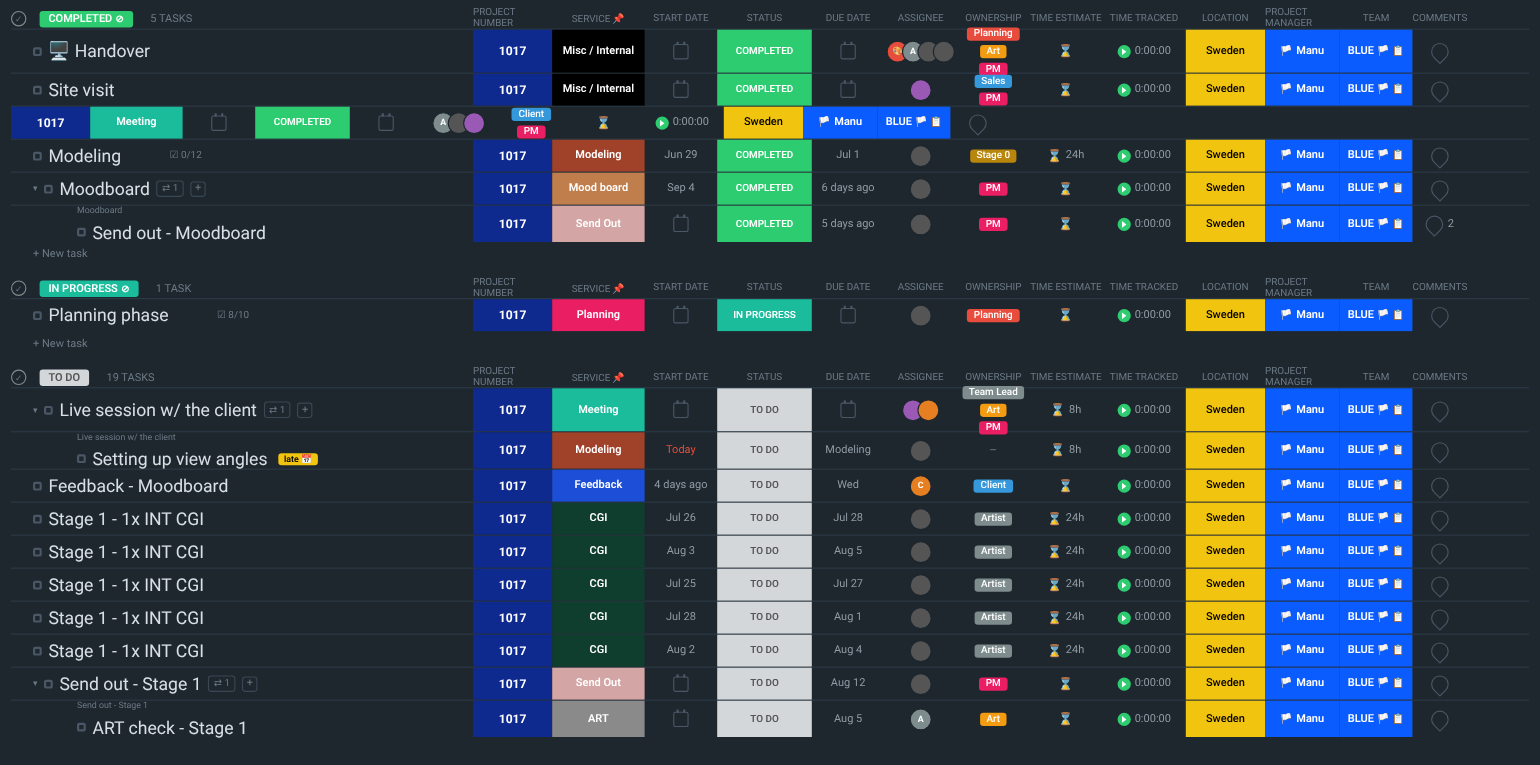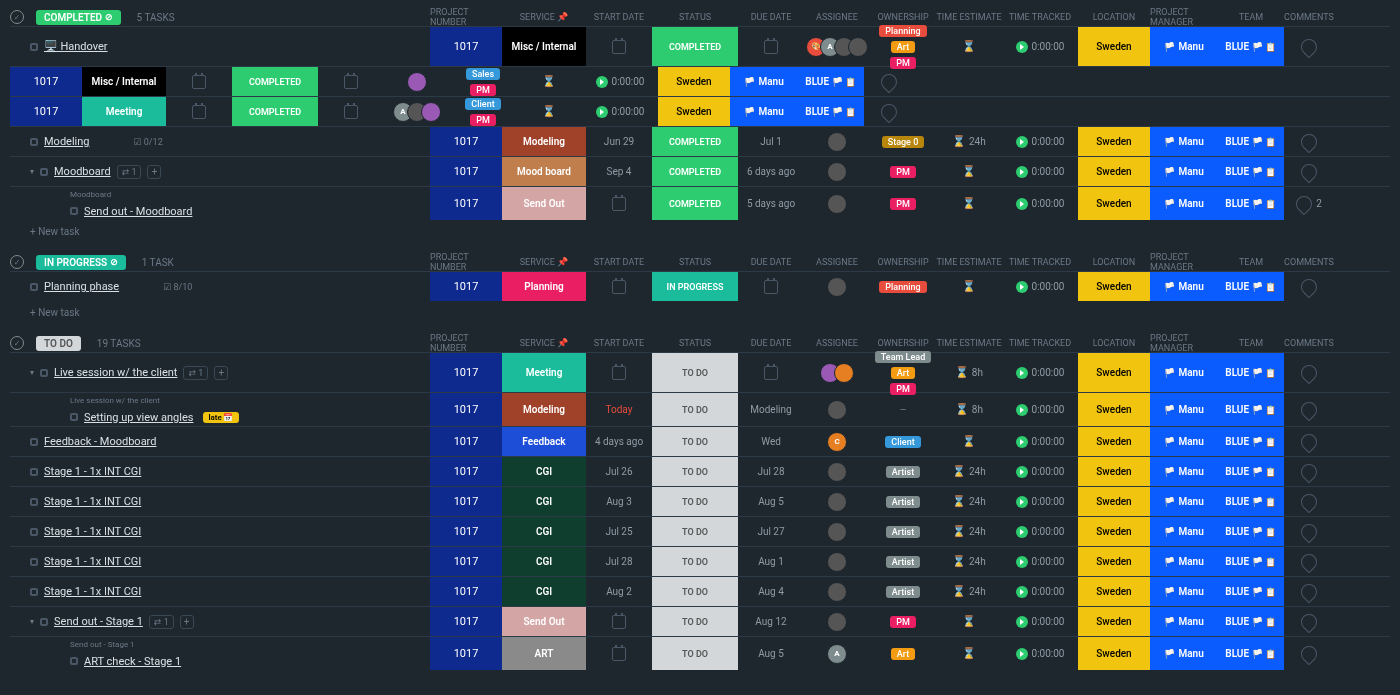--- a/index.html
+++ b/index.html
@@ -27,21 +27,21 @@
 .c-due{width:66px;}
 .c-assignee{width:66px;}
 .c-owner{width:66px;}
 .c-estimate{width:66px;}
 .c-tracked{width:76px;}
 .c-location{width:72px;}
 .c-pm{width:68px;}
 .c-team{width:66px;}
 .c-comments{width:50px;}
 .header-row .cell{font-size:9px;}
-.row .c-proj{background:#0f2a8f;color:#fff;font-weight:400;font-size:11px;}
+.row .c-proj{background:#0f2a8f;color:#fff;font-weight:700;font-size:11px;}
 .service-cell{color:#fff;font-size:10px;font-weight:600;width:100%;height:100%;display:flex;align-items:center;justify-content:center;}
 .status-cell{color:#fff;font-size:9px;font-weight:600;width:100%;height:100%;display:flex;align-items:center;justify-content:center;}
 .ownership-tag{padding:1px 6px;border-radius:3px;font-size:9px;font-weight:500;color:#fff;margin:1px 0;}
 .owner-stack{display:flex;flex-direction:column;align-items:center;gap:2px;}
 .location-cell{background:#f1c40f;color:#000;width:100%;height:100%;display:flex;align-items:center;justify-content:center;font-size:10px;font-weight:500;}
 .pm-cell{background:#0a5cff;color:#fff;width:100%;height:100%;display:flex;align-items:center;justify-content:center;font-size:10px;font-weight:600;gap:3px;}
 .team-cell{background:#0a5cff;color:#fff;width:100%;height:100%;display:flex;align-items:center;justify-content:center;font-size:10px;font-weight:600;gap:3px;}
 .date-text{font-size:10px;color:#8f9ba5;}
 .date-text.today{color:#e74c3c;}
 .tracked{display:flex;align-items:center;gap:4px;font-size:10px;color:#8f9ba5;}
@@ -53,21 +53,21 @@
 .hourglass{color:#4a5766;font-size:11px;}
 .avatar{width:20px;height:20px;border-radius:50%;background:#7f8c8d;display:inline-flex;align-items:center;justify-content:center;font-size:8px;color:#fff;font-weight:700;margin-left:-6px;border:1px solid #1e272e;}
 .avatar:first-child{margin-left:0;}
 .avatar.red{background:#e74c3c;}
 .avatar.purple{background:#9b59b6;}
 .avatar.orange{background:#e67e22;}
 .avatar.img{background:#555;}
 .avatar-group{display:flex;}
 .comment-icon{width:16px;height:16px;border:1px solid #4a5766;border-radius:50% 50% 50% 0;transform:rotate(-45deg);}
 .task-dot{width:8px;height:8px;border:2px solid #4a5766;border-radius:2px;flex-shrink:0;}
-.task-name{color:#d8e0e6;font-size:11px;text-decoration:underline;}
+.task-name{color:#d8e0e6;font-size:16px;}
 .breadcrumb{font-size:8px;color:#6b7885;}
 .sub-indent{padding-left:60px!important;flex-direction:column;align-items:flex-start;justify-content:center;}
 .sub-indent-row{display:flex;align-items:center;gap:6px;}
 .new-task{padding:6px 20px;color:#6b7885;font-size:10px;cursor:pointer;}
 .subtask-count{display:flex;align-items:center;gap:3px;font-size:9px;color:#6b7885;border:1px solid #3a4755;padding:1px 4px;border-radius:3px;}
 .plus-btn{border:1px solid #3a4755;width:14px;height:14px;display:flex;align-items:center;justify-content:center;border-radius:3px;font-size:10px;color:#6b7885;cursor:pointer;}
 .check-icon{font-size:9px;}
 .progress{font-size:9px;color:#6b7885;padding-left:38px;}
 .late-badge{background:#f1c40f;color:#000;padding:1px 5px;border-radius:3px;font-size:8px;font-weight:600;margin-left:4px;}
 .pm-flag{font-size:9px;}
@@ -148,20 +148,24 @@
           <div class="pm-cell"><span class="pm-flag">🏳️</span>Manu</div>
         </div>
         <div class="cell c-team">
           <div class="team-cell">BLUE <span class="team-icons">🏳️ 📋</span></div>
         </div>
         <div class="cell c-comments">
           <span class="comment-icon"></span>
         </div>
       </div>
       <div class="row">
+        <div class="cell c-task">
+          <span class="task-dot"></span>
+          <span class="task-name">Site visit</span>
+        </div>
         <div class="cell c-proj">1017</div>
         <div class="cell c-service">
           <div class="service-cell" style="background:#000">Misc / Internal</div>
         </div>
         <div class="cell c-start">
           <span class="cal-icon"></span>
         </div>
         <div class="cell c-status">
           <div class="status-cell" style="background:#2ecc71;color:#fff">COMPLETED</div>
         </div>

